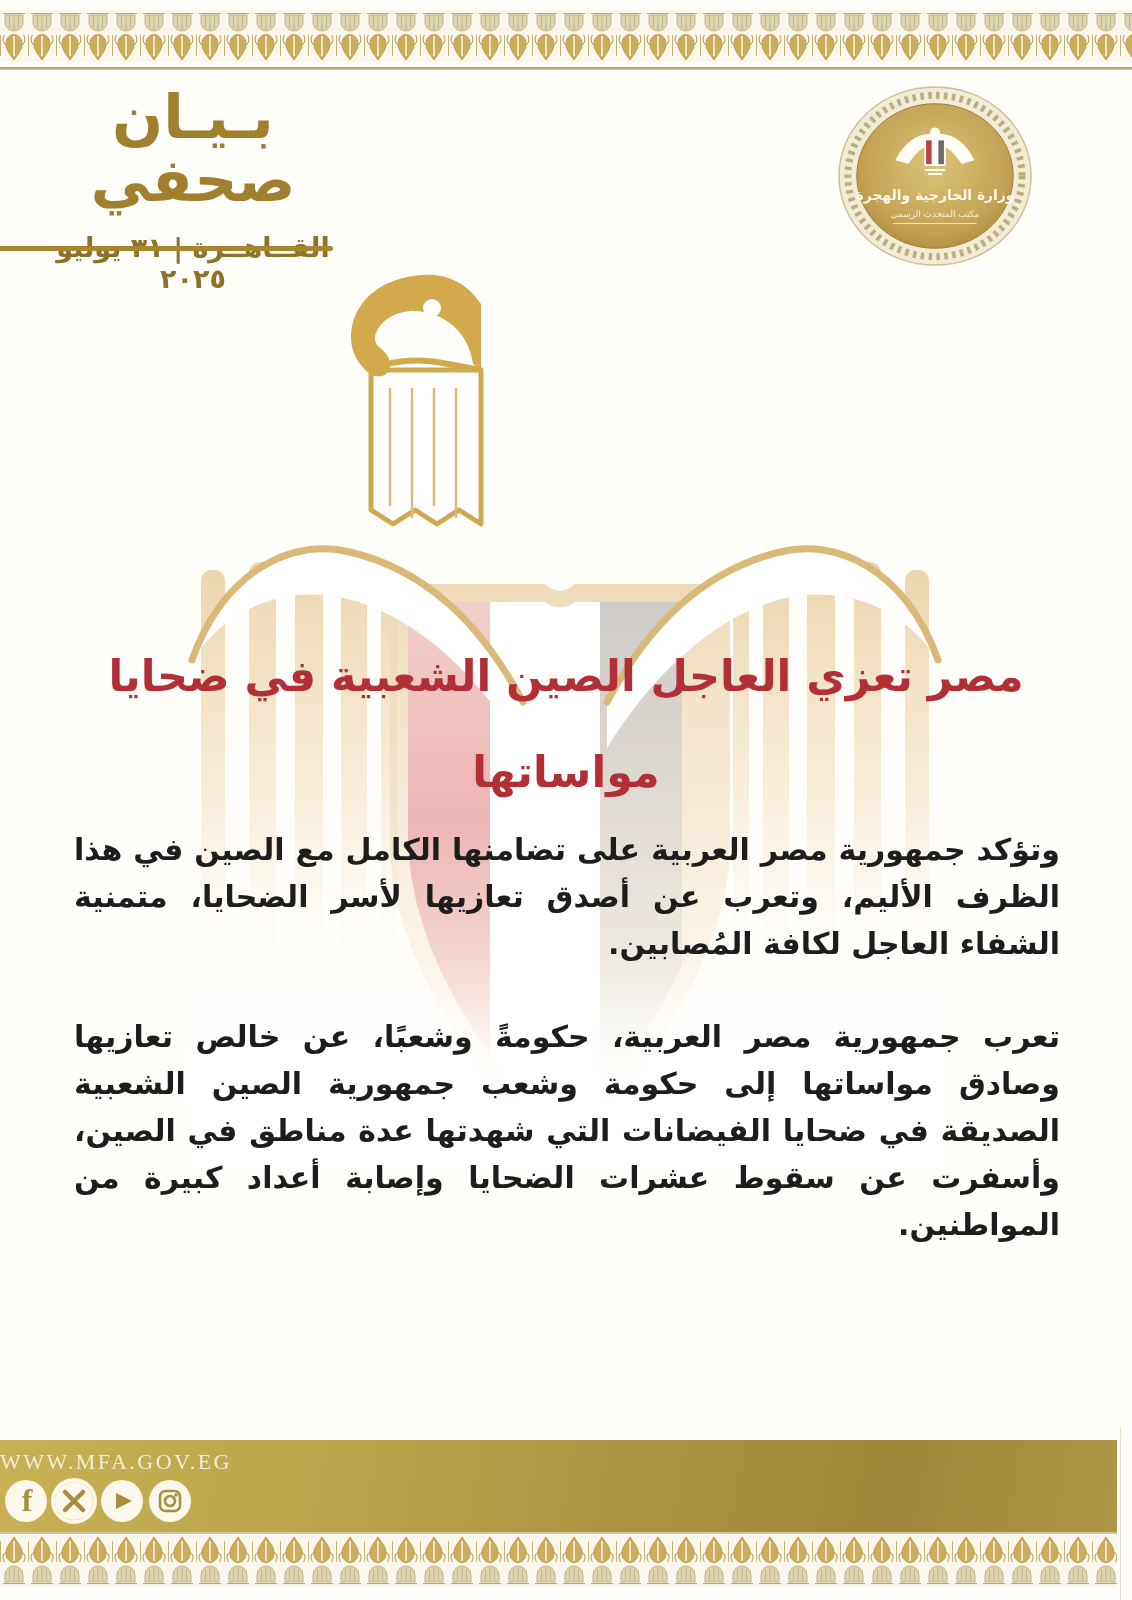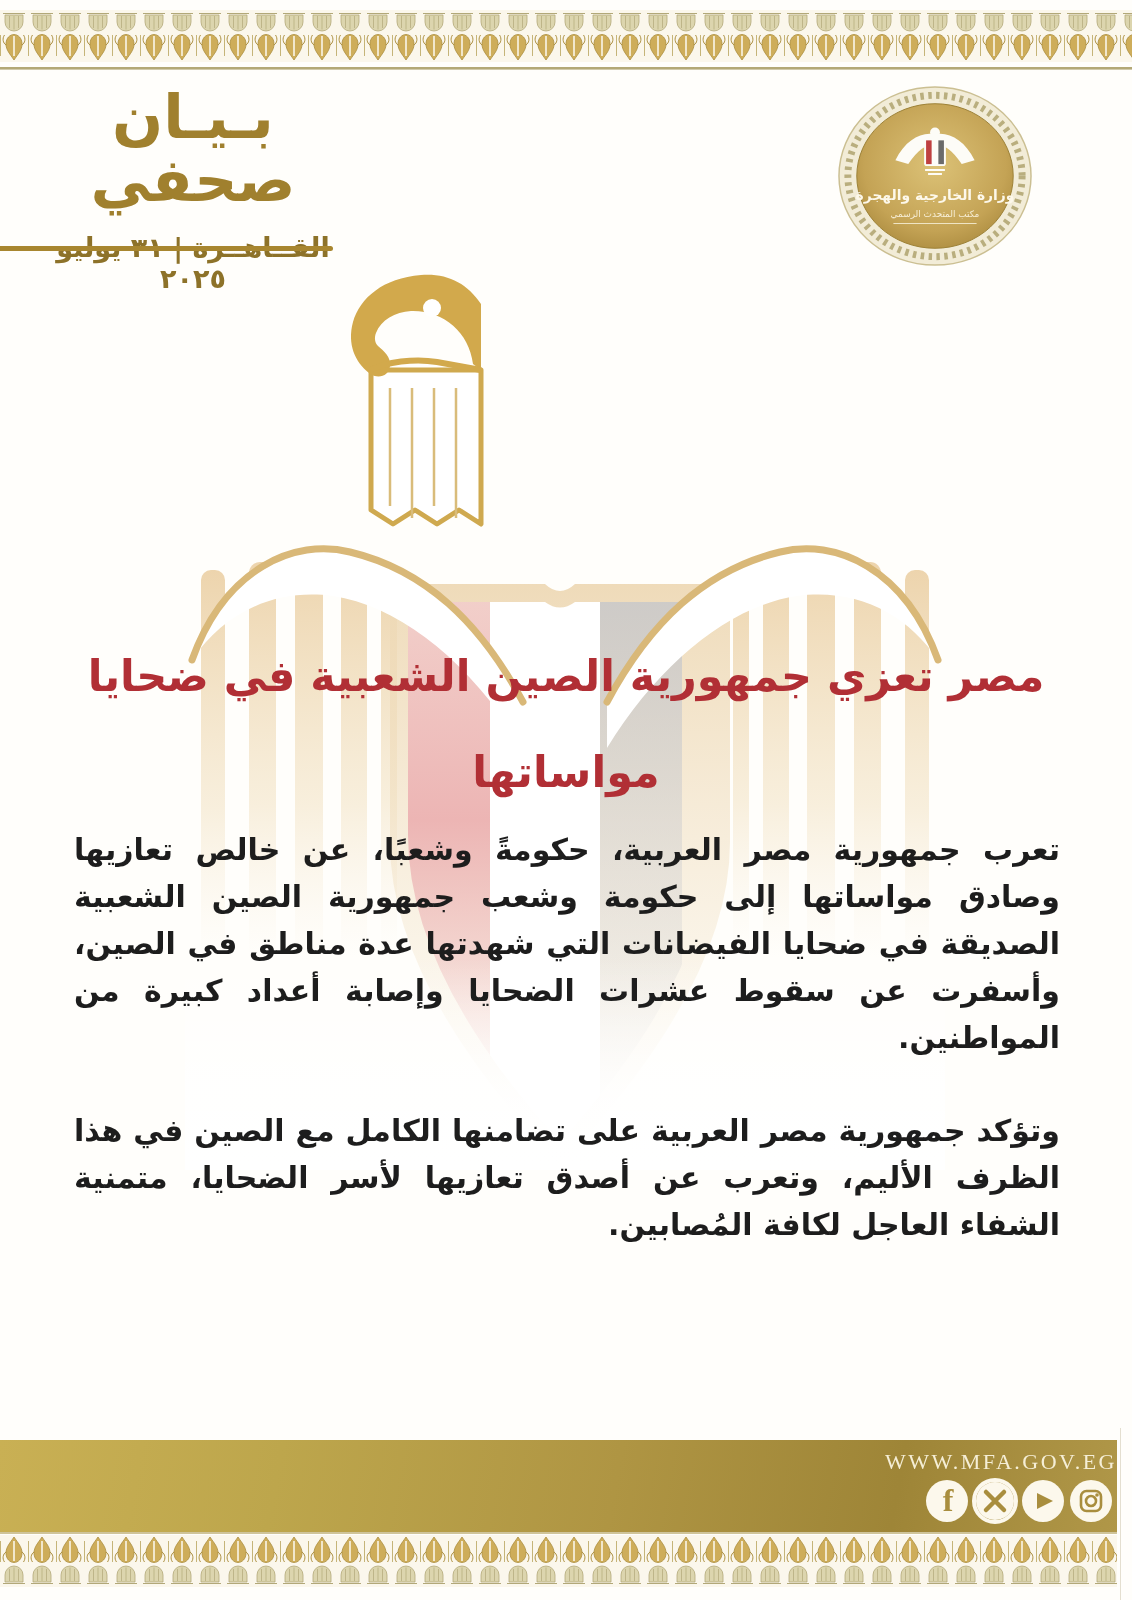--- a/index.html
+++ b/index.html
@@ -40,21 +40,21 @@
   .body-text{
     position:absolute; left:74px; right:72px; top:826px; z-index:2;
     direction:rtl; text-align:justify; color:#1d1d1d;
     font-size:30px; font-weight:bold; line-height:47px;
   }
   .body-text p + p{ margin-top:46px; }
   
   .footer-bar{
     position:absolute; left:0; top:1440px; width:1117px; height:92px; z-index:1;
     background:linear-gradient(100deg,#c9b054 0%, #bda64c 25%, #af9543 55%, #9e8537 80%, #b09748 100%);
-    text-align:right;
+    text-align:left;
   }
   .website-url{
     margin-top:9px; font-family:"Liberation Serif", serif;
     font-size:22px; letter-spacing:2.5px; color:#f5eed6;
   }
   .social-row{ margin-top:2px; }
   .page-edge-line{
     position:absolute; right:11px; top:1428px; width:1px; height:172px;
     background:#d9d2bd; opacity:.7;
   }
@@ -191,27 +191,27 @@
 
       <path d="M236,5 C198,8 175,28 168,52 C162,74 170,92 184,103 C193,110 204,106 205,96 C206,87 199,81 193,76 C190,73 189,68 191,63 C196,50 210,42 226,41 C258,40 284,62 288,94 L296,100 L296,34 C282,13 262,3 236,5 Z" fill="#d2a94c"></path>
       <path d="M186,100 C200,92 230,88 252,92 L296,100" fill="none" stroke="#d2a94c" stroke-width="6"></path>
       <circle cx="247" cy="38" r="9" fill="#ffffff"></circle>
 
       <rect x="0" y="430" width="760" height="470" fill="url(#bottomWhite)"></rect>
     </svg>
   </div>
 
   <h2 class="headline">
-    <span class="hl-line">مصر تعزي جمهورية الصين الشعبية في ضحايا</span>
+    <span class="hl-line">مصر تعزي العاجل الصين الشعبية في ضحايا</span>
     <span class="hl-line">مواساتها</span>
   </h2>
 
   <div class="body-text">
+    <p>وتؤكد جمهورية مصر العربية على تضامنها الكامل مع الصين في هذا الظرف الأليم، وتعرب عن أصدق تعازيها لأسر الضحايا، متمنية الشفاء العاجل لكافة المُصابين.</p>
     <p>تعرب جمهورية مصر العربية، حكومةً وشعبًا، عن خالص تعازيها وصادق مواساتها إلى حكومة وشعب جمهورية الصين الشعبية الصديقة في ضحايا الفيضانات التي شهدتها عدة مناطق في الصين، وأسفرت عن سقوط عشرات الضحايا وإصابة أعداد كبيرة من المواطنين.</p>
-    <p>وتؤكد جمهورية مصر العربية على تضامنها الكامل مع الصين في هذا الظرف الأليم، وتعرب عن أصدق تعازيها لأسر الضحايا، متمنية الشفاء العاجل لكافة المُصابين.</p>
   </div>
 
   <div class="footer-bar">
     <div class="website-url">WWW.MFA.GOV.EG</div>
     <div class="social-row">
       <svg width="196" height="48" viewBox="0 0 196 48">
 
         <g transform="translate(26,24)">
           <circle r="21" fill="#fcf8ec"></circle>
           <text x="1" y="10" text-anchor="middle" font-family="Liberation Serif, serif" font-size="32" font-weight="bold" fill="#a98e3e">f</text>

